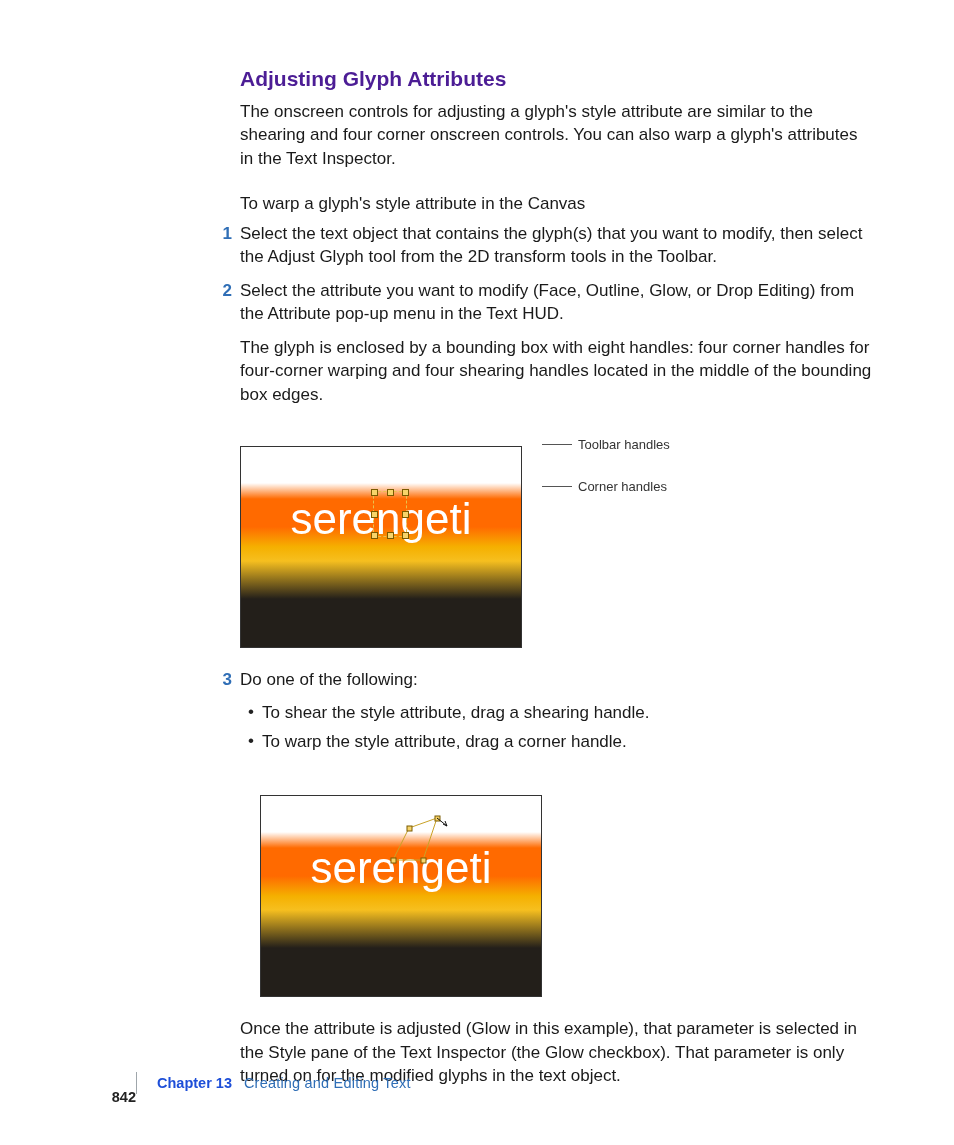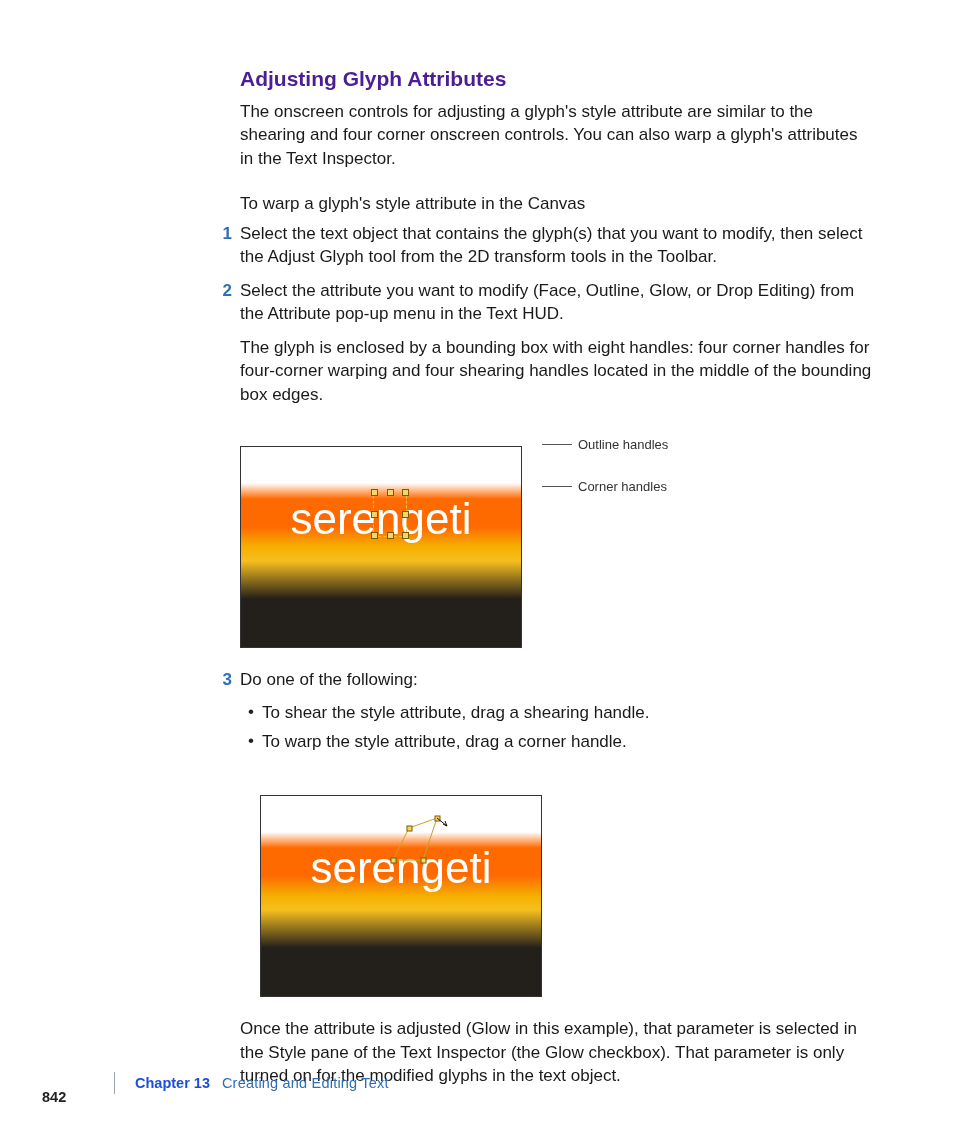--- a/index.html
+++ b/index.html
@@ -129,22 +129,22 @@
     position: absolute;
     left: 0;
     bottom: 38px;
     width: 100%;
     display: flex;
     align-items: center;
     font-size: 14.5px;
   }
   .footer .pgnum {
     width: 72px;
-    text-align: left;
-    padding-left: 42px;
+    text-align: right;
+    padding-left: 64px;
     font-weight: 600;
     color:#222;
     margin-top:28px;
   }
   .footer .sep {
     width: 1px;
     height: 22px;
     background:#9fa6ab;
     margin: 0 20px 0 0;
   }
@@ -184,21 +184,21 @@
         <div class="h br"></div>
         <div class="h tm"></div>
         <div class="h bm"></div>
         <div class="h ml"></div>
         <div class="h mr"></div>
       </div>
     </div>
     <div class="labels">
       <div class="row">
           <span class="line"></span>
-          <span>Outline handles</span>
+          <span>Toolbar handles</span>
         </div>
       <div class="row">
           <span class="line"></span>
           <span>Corner handles</span>
         </div>
     </div>
   </div>
 
   <div class="step">
     <span class="num">3</span>

